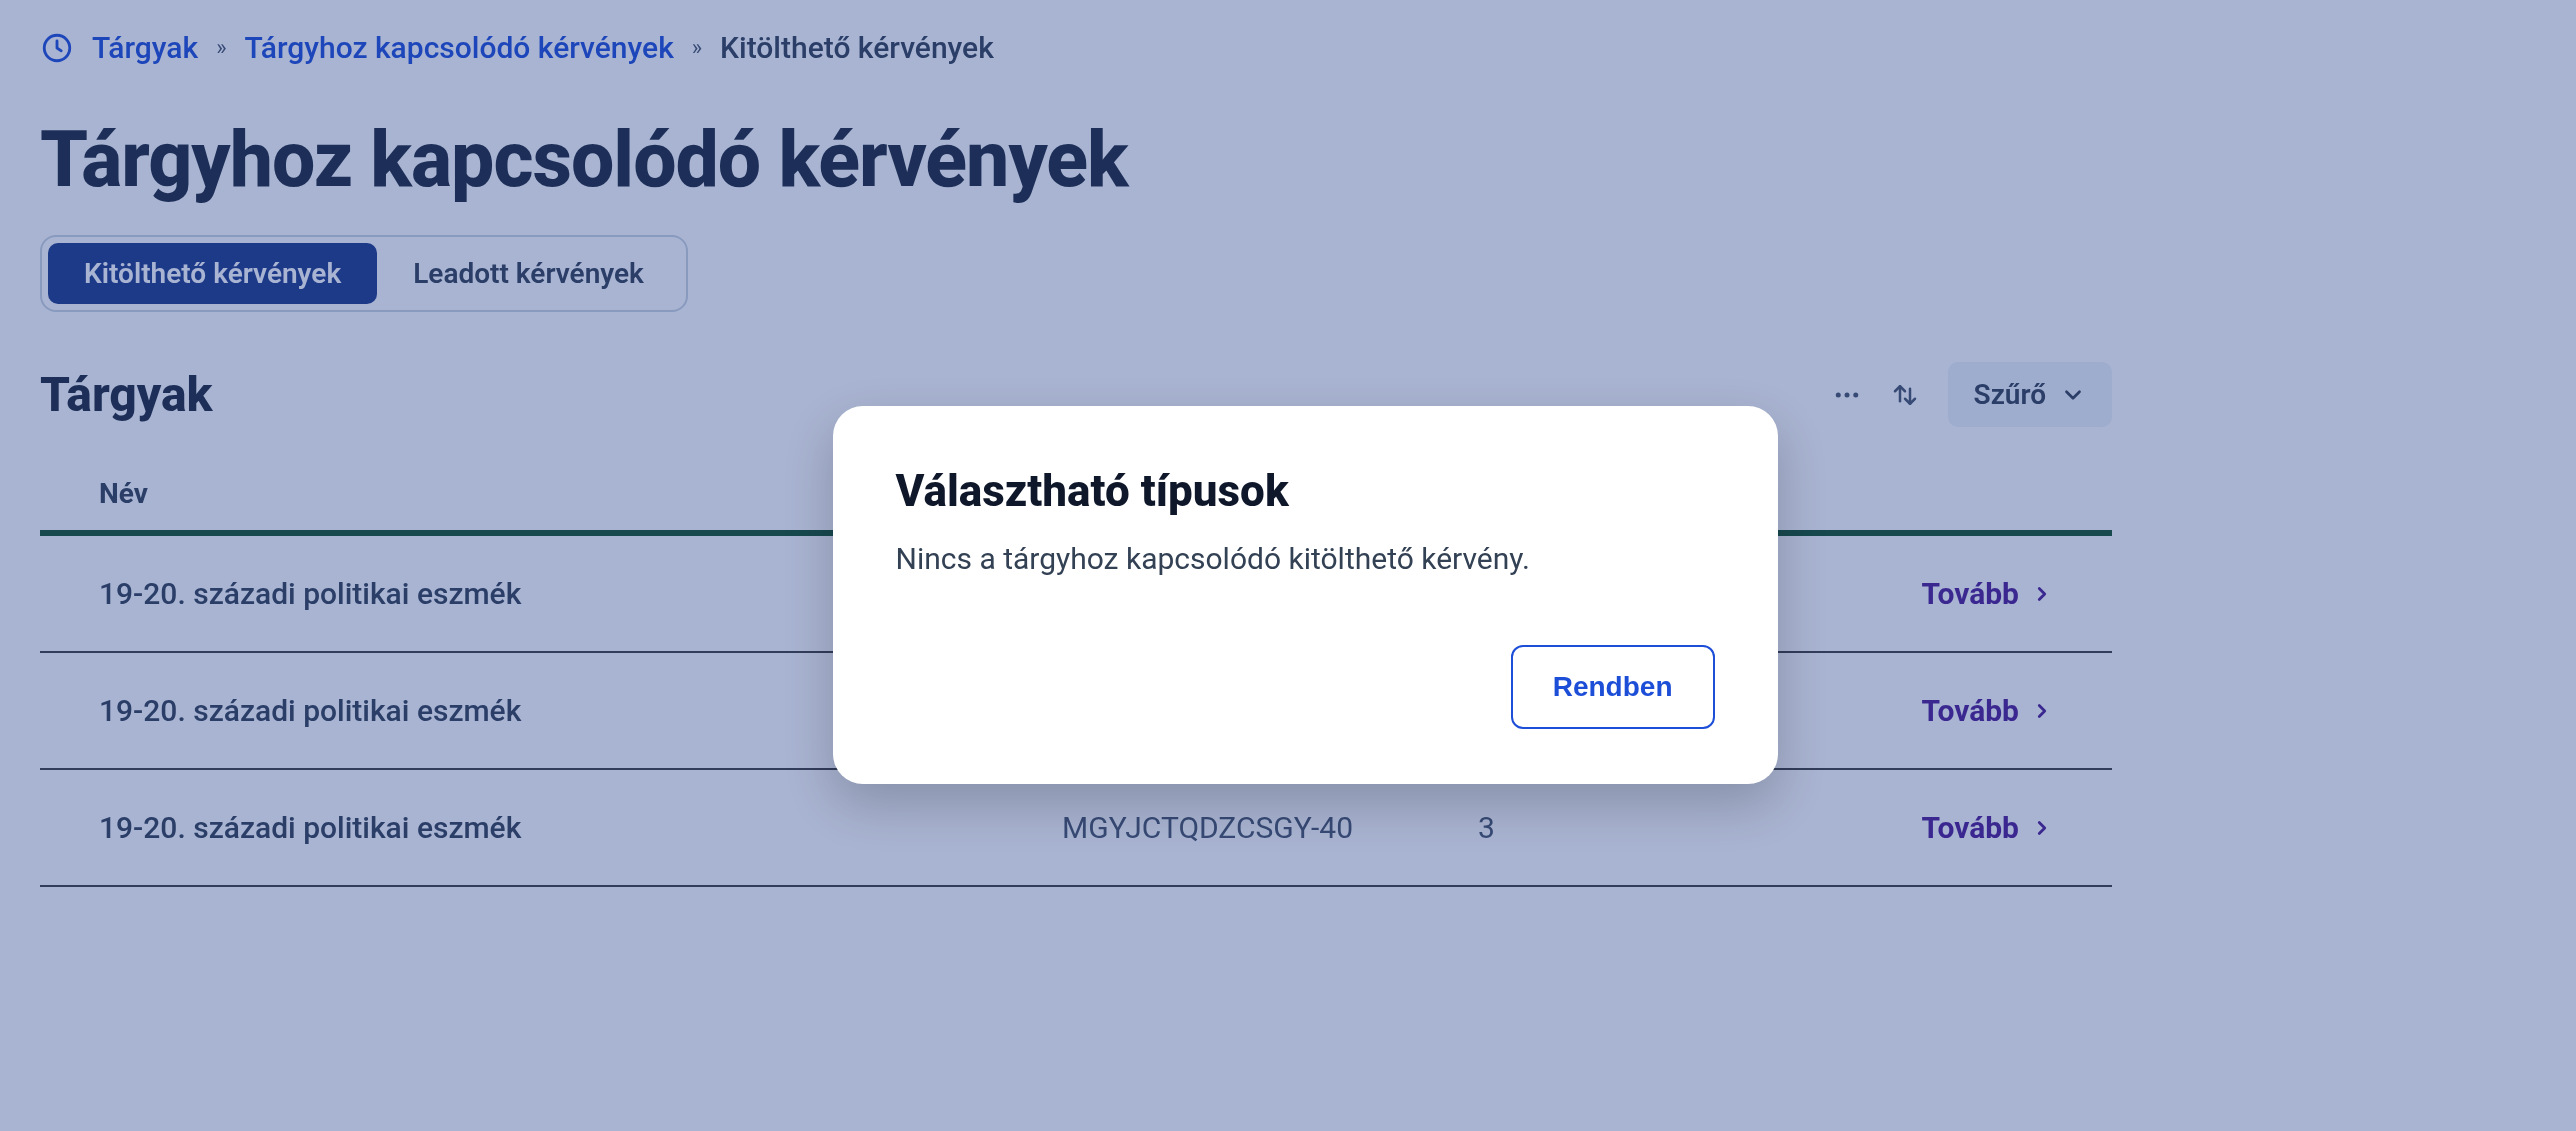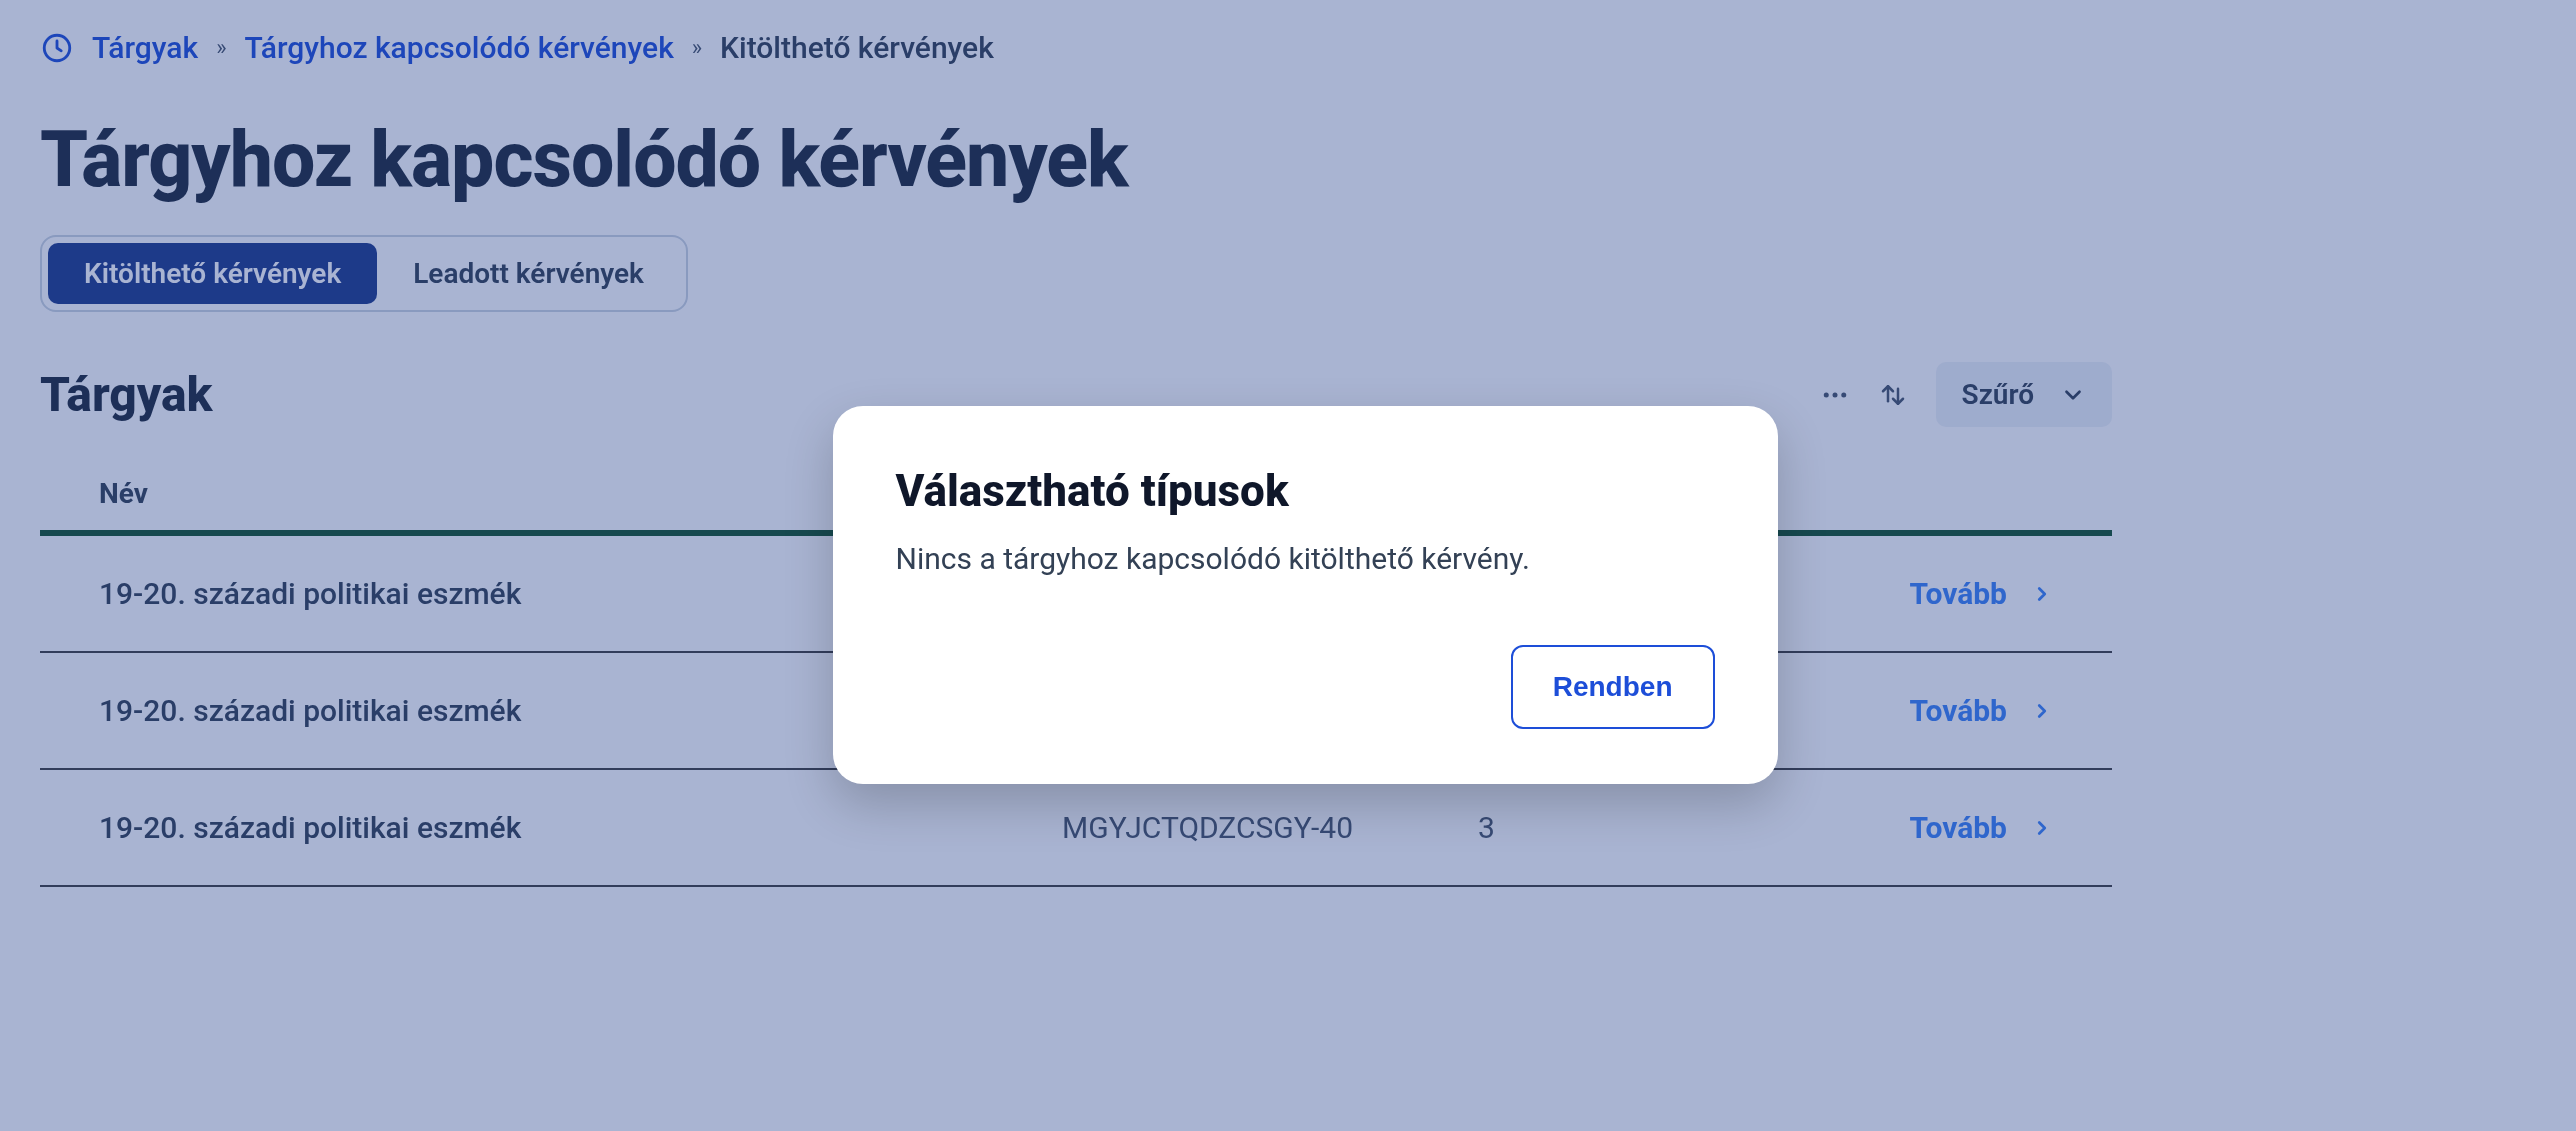--- a/index.html
+++ b/index.html
@@ -81,21 +81,21 @@
     display: inline-flex;
     align-items: center;
     justify-content: center;
     cursor: pointer;
     font-size: 30px;
   }
   .icon-btn svg { width: 30px; height: 30px; }
   .filter-btn {
     display: inline-flex;
     align-items: center;
-    gap: 26px;
+    gap: 14px;
     background: #eef2f7;
     border-radius: 10px;
     padding: 16px 26px;
     font-size: 28px;
     font-weight: 600;
     color: #334155;
     cursor: pointer;
   }
   .filter-btn svg { width: 26px; height: 26px; }
   
@@ -118,26 +118,26 @@
     padding: 40px 59px;
     font-size: 30px;
     border-bottom: 2px solid #404040;
     align-items: center;
   }
   .cell-name { color: #334155; font-weight: 500; }
   .cell-code { color: #475569; }
   .cell-credit { color: #475569; }
   .cell-action {
     text-align: right;
-    color: #3b82f6;
+    color: #4c1d95;
     font-weight: 700;
     display: flex;
     align-items: center;
     justify-content: flex-end;
-    gap: 24px;
+    gap: 12px;
     cursor: pointer;
   }
   .cell-action svg { width: 22px; height: 22px; }
   
   .overlay {
     position: absolute;
     inset: 0;
     background: rgba(30, 58, 138, 0.38);
     display: flex;
     align-items: flex-start;

